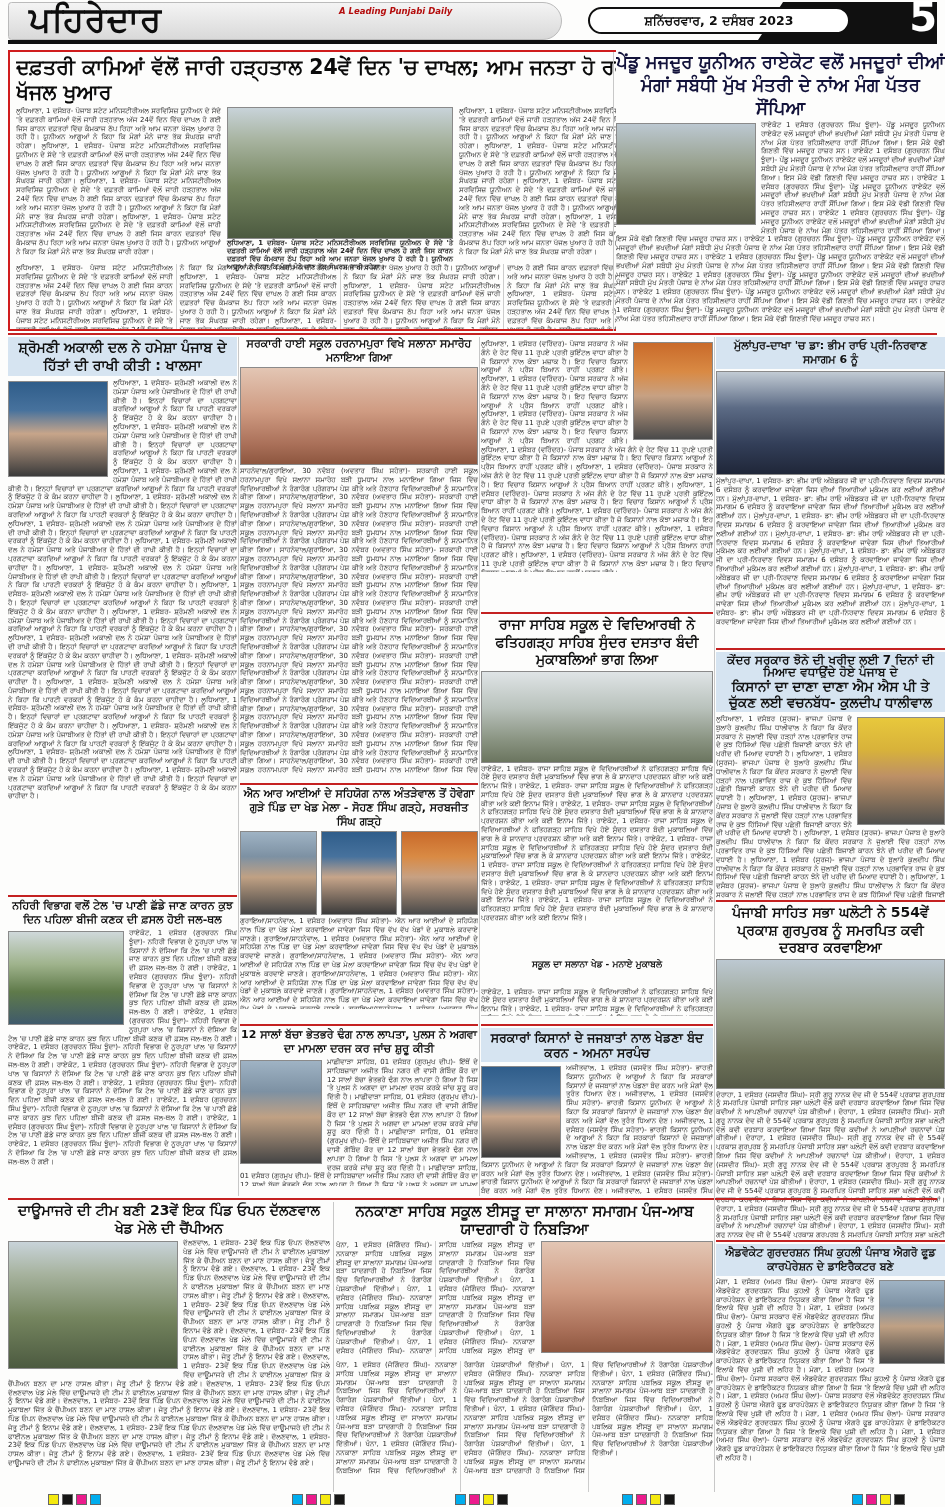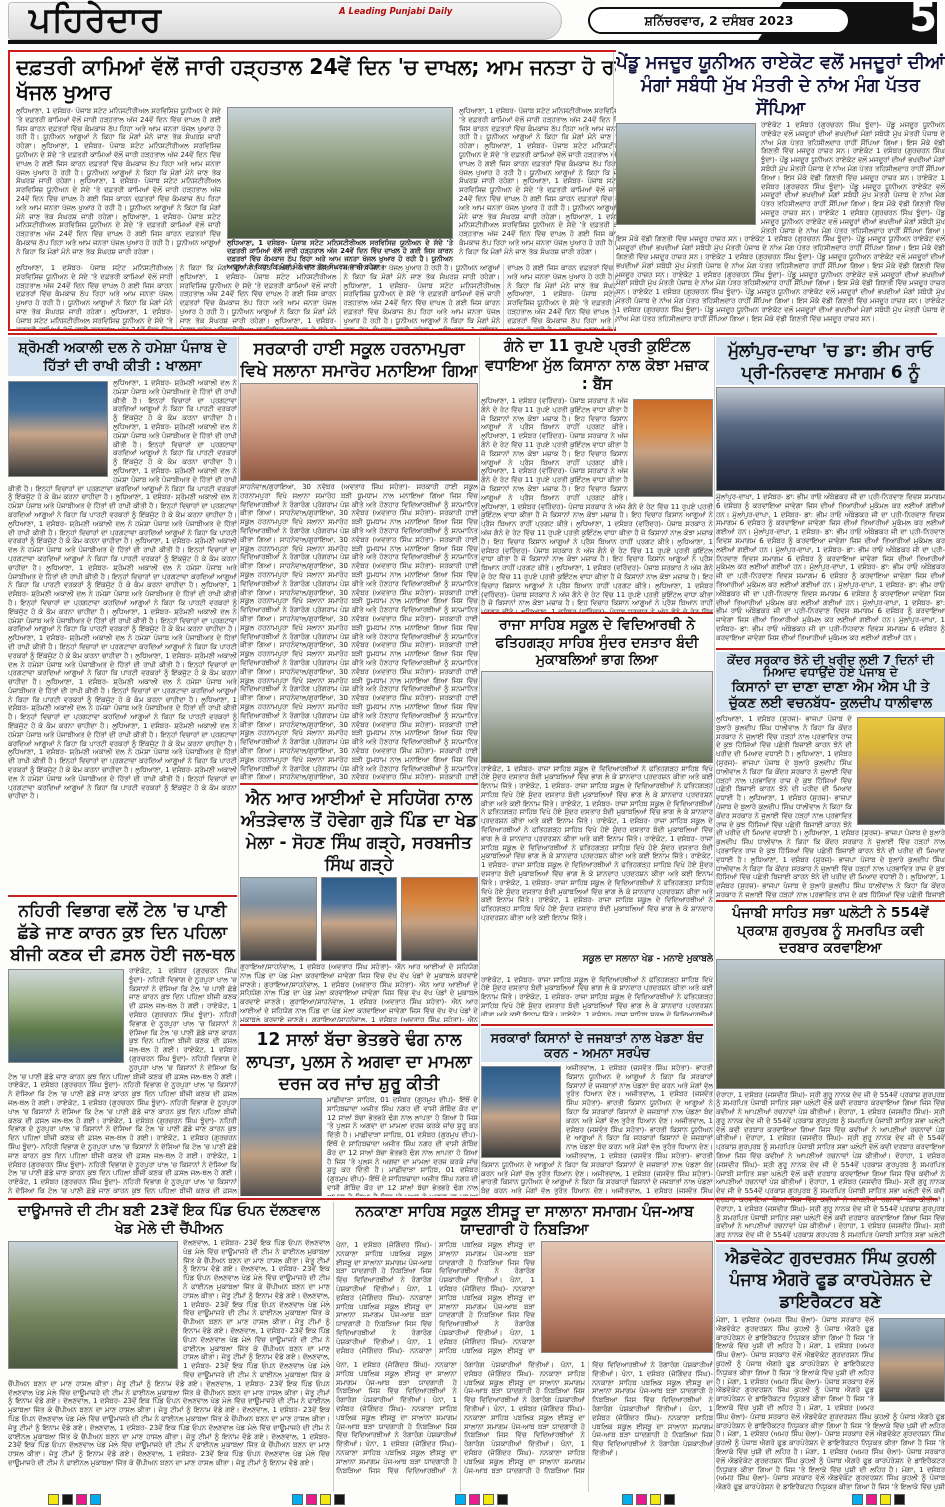--- a/index.html
+++ b/index.html
@@ -22,27 +22,27 @@
   
   .redrule{background:#c42121;height:2px;}
   .vrule{background:#c8c8c8;width:1px;}
   
   .art{position:absolute;box-sizing:border-box;overflow:hidden;background:#fdfdfc;}
   .rt{border-top:2px solid #c42121;padding-top:2px;}
   .hl{font-weight:bold;color:#111;text-align:center;overflow:hidden;}
   .hl-lead{font-size:20.5px;line-height:25px;text-align:left;color:#0b0b0b;}
   .hl-top{font-size:18px;line-height:23px;color:#12123a;}
   .hl14{font-size:14px;line-height:17.5px;}
-  .hl13{font-size:17px;line-height:22px;}
+  .hl13{font-size:11px;line-height:14px;}
   .hlbg-blue{background:#d6e4f1;padding:2px 9px;}
   .body{font-size:7px;line-height:8.8px;text-align:justify;color:#1c1c1c;overflow:hidden;}
   .cols4{column-count:4;column-gap:7px;column-rule:1px solid #ccc;}
   .cols3{column-count:3;column-gap:7px;column-rule:1px solid #ccc;}
   .cols2{column-count:2;column-gap:7px;column-rule:1px solid #ccc;}
-  .subhead{font-size:9px;font-weight:bold;text-align:right;margin:12px 0;color:#111;}
+  .subhead{font-size:9px;font-weight:bold;text-align:center;margin:18px 0;color:#111;}
   
   .ph{border:1px solid #8a8a8a;box-sizing:border-box;}
   .ph-crowd{background:linear-gradient(#c8d3d9 0%,#a7b39f 25%,#75855f 60%,#4c5a40 100%);}
   .ph-group{background:linear-gradient(#bcc8d1 0%,#98a18e 40%,#6d7259 75%,#565a47 100%);}
   .ph-event{background:linear-gradient(#e3c6b4 0%,#cf9b82 45%,#a96f58 80%,#8d563f 100%);}
   .ph-navy{background:linear-gradient(#c2cbd4 0%,#5c6b85 35%,#333f59 70%,#1f2638 100%);}
   .ph-school{background:linear-gradient(#dfe4e6 0%,#b9c2bc 40%,#8a9482 75%,#6b755f 100%);}
   .ph-field{background:linear-gradient(#cfd8da 0%,#9fb38c 35%,#5f7a4a 65%,#3f5a6b 100%);}
   .ph-port-blue{background:linear-gradient(#2f5d8a 0%,#47729d 30%,#c7a58a 55%,#3b3b3b 100%);}
   .ph-port-orange{background:linear-gradient(#c96a2a 0%,#d98a44 30%,#c7a183 55%,#4a4a4a 100%);}
@@ -102,21 +102,20 @@
     </div>
   </div>
 
   <div class="art" style="left:240px;top:337px;width:238px;height:444px;">
     <div class="hl hl13">ਸਰਕਾਰੀ ਹਾਈ ਸਕੂਲ ਹਰਨਾਮਪੁਰਾ ਵਿਖੇ ਸਲਾਨਾ ਸਮਾਰੋਹ ਮਨਾਇਆ ਗਿਆ</div>
     <div class="ph ph-event" style="width:238px;height:98px;margin:2px 0;"></div>
     <div class="body" style="height:306px;">ਸਾਹਨੇਵਾਲ/ਗੁਰਾਇਆ, 30 ਨਵੰਬਰ (ਅਵਤਾਰ ਸਿੰਘ ਸਹੋਤਾ)- ਸਰਕਾਰੀ ਹਾਈ ਸਕੂਲ ਹਰਨਾਮਪੁਰਾ ਵਿਖੇ ਸਲਾਨਾ ਸਮਾਰੋਹ ਬੜੀ ਧੂਮਧਾਮ ਨਾਲ ਮਨਾਇਆ ਗਿਆ ਜਿਸ ਵਿੱਚ ਵਿਦਿਆਰਥੀਆਂ ਨੇ ਰੰਗਾਰੰਗ ਪ੍ਰੋਗਰਾਮ ਪੇਸ਼ ਕੀਤੇ ਅਤੇ ਹੋਣਹਾਰ ਵਿਦਿਆਰਥੀਆਂ ਨੂੰ ਸਨਮਾਨਿਤ ਕੀਤਾ ਗਿਆ। ਸਾਹਨੇਵਾਲ/ਗੁਰਾਇਆ, 30 ਨਵੰਬਰ (ਅਵਤਾਰ ਸਿੰਘ ਸਹੋਤਾ)- ਸਰਕਾਰੀ ਹਾਈ ਸਕੂਲ ਹਰਨਾਮਪੁਰਾ ਵਿਖੇ ਸਲਾਨਾ ਸਮਾਰੋਹ ਬੜੀ ਧੂਮਧਾਮ ਨਾਲ ਮਨਾਇਆ ਗਿਆ ਜਿਸ ਵਿੱਚ ਵਿਦਿਆਰਥੀਆਂ ਨੇ ਰੰਗਾਰੰਗ ਪ੍ਰੋਗਰਾਮ ਪੇਸ਼ ਕੀਤੇ ਅਤੇ ਹੋਣਹਾਰ ਵਿਦਿਆਰਥੀਆਂ ਨੂੰ ਸਨਮਾਨਿਤ ਕੀਤਾ ਗਿਆ। ਸਾਹਨੇਵਾਲ/ਗੁਰਾਇਆ, 30 ਨਵੰਬਰ (ਅਵਤਾਰ ਸਿੰਘ ਸਹੋਤਾ)- ਸਰਕਾਰੀ ਹਾਈ ਸਕੂਲ ਹਰਨਾਮਪੁਰਾ ਵਿਖੇ ਸਲਾਨਾ ਸਮਾਰੋਹ ਬੜੀ ਧੂਮਧਾਮ ਨਾਲ ਮਨਾਇਆ ਗਿਆ ਜਿਸ ਵਿੱਚ ਵਿਦਿਆਰਥੀਆਂ ਨੇ ਰੰਗਾਰੰਗ ਪ੍ਰੋਗਰਾਮ ਪੇਸ਼ ਕੀਤੇ ਅਤੇ ਹੋਣਹਾਰ ਵਿਦਿਆਰਥੀਆਂ ਨੂੰ ਸਨਮਾਨਿਤ ਕੀਤਾ ਗਿਆ। ਸਾਹਨੇਵਾਲ/ਗੁਰਾਇਆ, 30 ਨਵੰਬਰ (ਅਵਤਾਰ ਸਿੰਘ ਸਹੋਤਾ)- ਸਰਕਾਰੀ ਹਾਈ ਸਕੂਲ ਹਰਨਾਮਪੁਰਾ ਵਿਖੇ ਸਲਾਨਾ ਸਮਾਰੋਹ ਬੜੀ ਧੂਮਧਾਮ ਨਾਲ ਮਨਾਇਆ ਗਿਆ ਜਿਸ ਵਿੱਚ ਵਿਦਿਆਰਥੀਆਂ ਨੇ ਰੰਗਾਰੰਗ ਪ੍ਰੋਗਰਾਮ ਪੇਸ਼ ਕੀਤੇ ਅਤੇ ਹੋਣਹਾਰ ਵਿਦਿਆਰਥੀਆਂ ਨੂੰ ਸਨਮਾਨਿਤ ਕੀਤਾ ਗਿਆ। ਸਾਹਨੇਵਾਲ/ਗੁਰਾਇਆ, 30 ਨਵੰਬਰ (ਅਵਤਾਰ ਸਿੰਘ ਸਹੋਤਾ)- ਸਰਕਾਰੀ ਹਾਈ ਸਕੂਲ ਹਰਨਾਮਪੁਰਾ ਵਿਖੇ ਸਲਾਨਾ ਸਮਾਰੋਹ ਬੜੀ ਧੂਮਧਾਮ ਨਾਲ ਮਨਾਇਆ ਗਿਆ ਜਿਸ ਵਿੱਚ ਵਿਦਿਆਰਥੀਆਂ ਨੇ ਰੰਗਾਰੰਗ ਪ੍ਰੋਗਰਾਮ ਪੇਸ਼ ਕੀਤੇ ਅਤੇ ਹੋਣਹਾਰ ਵਿਦਿਆਰਥੀਆਂ ਨੂੰ ਸਨਮਾਨਿਤ ਕੀਤਾ ਗਿਆ। ਸਾਹਨੇਵਾਲ/ਗੁਰਾਇਆ, 30 ਨਵੰਬਰ (ਅਵਤਾਰ ਸਿੰਘ ਸਹੋਤਾ)- ਸਰਕਾਰੀ ਹਾਈ ਸਕੂਲ ਹਰਨਾਮਪੁਰਾ ਵਿਖੇ ਸਲਾਨਾ ਸਮਾਰੋਹ ਬੜੀ ਧੂਮਧਾਮ ਨਾਲ ਮਨਾਇਆ ਗਿਆ ਜਿਸ ਵਿੱਚ ਵਿਦਿਆਰਥੀਆਂ ਨੇ ਰੰਗਾਰੰਗ ਪ੍ਰੋਗਰਾਮ ਪੇਸ਼ ਕੀਤੇ ਅਤੇ ਹੋਣਹਾਰ ਵਿਦਿਆਰਥੀਆਂ ਨੂੰ ਸਨਮਾਨਿਤ ਕੀਤਾ ਗਿਆ। ਸਾਹਨੇਵਾਲ/ਗੁਰਾਇਆ, 30 ਨਵੰਬਰ (ਅਵਤਾਰ ਸਿੰਘ ਸਹੋਤਾ)- ਸਰਕਾਰੀ ਹਾਈ ਸਕੂਲ ਹਰਨਾਮਪੁਰਾ ਵਿਖੇ ਸਲਾਨਾ ਸਮਾਰੋਹ ਬੜੀ ਧੂਮਧਾਮ ਨਾਲ ਮਨਾਇਆ ਗਿਆ ਜਿਸ ਵਿੱਚ ਵਿਦਿਆਰਥੀਆਂ ਨੇ ਰੰਗਾਰੰਗ ਪ੍ਰੋਗਰਾਮ ਪੇਸ਼ ਕੀਤੇ ਅਤੇ ਹੋਣਹਾਰ ਵਿਦਿਆਰਥੀਆਂ ਨੂੰ ਸਨਮਾਨਿਤ ਕੀਤਾ ਗਿਆ। ਸਾਹਨੇਵਾਲ/ਗੁਰਾਇਆ, 30 ਨਵੰਬਰ (ਅਵਤਾਰ ਸਿੰਘ ਸਹੋਤਾ)- ਸਰਕਾਰੀ ਹਾਈ ਸਕੂਲ ਹਰਨਾਮਪੁਰਾ ਵਿਖੇ ਸਲਾਨਾ ਸਮਾਰੋਹ ਬੜੀ ਧੂਮਧਾਮ ਨਾਲ ਮਨਾਇਆ ਗਿਆ ਜਿਸ ਵਿੱਚ ਵਿਦਿਆਰਥੀਆਂ ਨੇ ਰੰਗਾਰੰਗ ਪ੍ਰੋਗਰਾਮ ਪੇਸ਼ ਕੀਤੇ ਅਤੇ ਹੋਣਹਾਰ ਵਿਦਿਆਰਥੀਆਂ ਨੂੰ ਸਨਮਾਨਿਤ ਕੀਤਾ ਗਿਆ। ਸਾਹਨੇਵਾਲ/ਗੁਰਾਇਆ, 30 ਨਵੰਬਰ (ਅਵਤਾਰ ਸਿੰਘ ਸਹੋਤਾ)- ਸਰਕਾਰੀ ਹਾਈ ਸਕੂਲ ਹਰਨਾਮਪੁਰਾ ਵਿਖੇ ਸਲਾਨਾ ਸਮਾਰੋਹ ਬੜੀ ਧੂਮਧਾਮ ਨਾਲ ਮਨਾਇਆ ਗਿਆ ਜਿਸ ਵਿੱਚ ਵਿਦਿਆਰਥੀਆਂ ਨੇ ਰੰਗਾਰੰਗ ਪ੍ਰੋਗਰਾਮ ਪੇਸ਼ ਕੀਤੇ ਅਤੇ ਹੋਣਹਾਰ ਵਿਦਿਆਰਥੀਆਂ ਨੂੰ ਸਨਮਾਨਿਤ ਕੀਤਾ ਗਿਆ। ਸਾਹਨੇਵਾਲ/ਗੁਰਾਇਆ, 30 ਨਵੰਬਰ (ਅਵਤਾਰ ਸਿੰਘ ਸਹੋਤਾ)- ਸਰਕਾਰੀ ਹਾਈ ਸਕੂਲ ਹਰਨਾਮਪੁਰਾ ਵਿਖੇ ਸਲਾਨਾ ਸਮਾਰੋਹ ਬੜੀ ਧੂਮਧਾਮ ਨਾਲ ਮਨਾਇਆ ਗਿਆ ਜਿਸ ਵਿੱਚ ਵਿਦਿਆਰਥੀਆਂ ਨੇ ਰੰਗਾਰੰਗ ਪ੍ਰੋਗਰਾਮ ਪੇਸ਼ ਕੀਤੇ ਅਤੇ ਹੋਣਹਾਰ ਵਿਦਿਆਰਥੀਆਂ ਨੂੰ ਸਨਮਾਨਿਤ ਕੀਤਾ ਗਿਆ। ਸਾਹਨੇਵਾਲ/ਗੁਰਾਇਆ, 30 ਨਵੰਬਰ (ਅਵਤਾਰ ਸਿੰਘ ਸਹੋਤਾ)- ਸਰਕਾਰੀ ਹਾਈ ਸਕੂਲ ਹਰਨਾਮਪੁਰਾ ਵਿਖੇ ਸਲਾਨਾ ਸਮਾਰੋਹ ਬੜੀ ਧੂਮਧਾਮ ਨਾਲ ਮਨਾਇਆ ਗਿਆ ਜਿਸ ਵਿੱਚ ਵਿਦਿਆਰਥੀਆਂ ਨੇ ਰੰਗਾਰੰਗ ਪ੍ਰੋਗਰਾਮ ਪੇਸ਼ ਕੀਤੇ ਅਤੇ ਹੋਣਹਾਰ ਵਿਦਿਆਰਥੀਆਂ ਨੂੰ ਸਨਮਾਨਿਤ ਕੀਤਾ ਗਿਆ। ਸਾਹਨੇਵਾਲ/ਗੁਰਾਇਆ, 30 ਨਵੰਬਰ (ਅਵਤਾਰ ਸਿੰਘ ਸਹੋਤਾ)- ਸਰਕਾਰੀ ਹਾਈ ਸਕੂਲ ਹਰਨਾਮਪੁਰਾ ਵਿਖੇ ਸਲਾਨਾ ਸਮਾਰੋਹ ਬੜੀ ਧੂਮਧਾਮ ਨਾਲ ਮਨਾਇਆ ਗਿਆ ਜਿਸ ਵਿੱਚ ਵਿਦਿਆਰਥੀਆਂ ਨੇ ਰੰਗਾਰੰਗ ਪ੍ਰੋਗਰਾਮ ਪੇਸ਼ ਕੀਤੇ ਅਤੇ ਹੋਣਹਾਰ ਵਿਦਿਆਰਥੀਆਂ ਨੂੰ ਸਨਮਾਨਿਤ ਕੀਤਾ ਗਿਆ। ਸਾਹਨੇਵਾਲ/ਗੁਰਾਇਆ, 30 ਨਵੰਬਰ (ਅਵਤਾਰ ਸਿੰਘ ਸਹੋਤਾ)- ਸਰਕਾਰੀ ਹਾਈ ਸਕੂਲ ਹਰਨਾਮਪੁਰਾ ਵਿਖੇ ਸਲਾਨਾ ਸਮਾਰੋਹ ਬੜੀ ਧੂਮਧਾਮ ਨਾਲ ਮਨਾਇਆ ਗਿਆ ਜਿਸ ਵਿੱਚ ਵਿਦਿਆਰਥੀਆਂ ਨੇ ਰੰਗਾਰੰਗ ਪ੍ਰੋਗਰਾਮ ਪੇਸ਼ ਕੀਤੇ ਅਤੇ ਹੋਣਹਾਰ ਵਿਦਿਆਰਥੀਆਂ ਨੂੰ ਸਨਮਾਨਿਤ ਕੀਤਾ ਗਿਆ।</div>
   </div>
 
   <div class="art" style="left:481px;top:337px;width:232px;height:279px;">
-    <div class="hl" style="font-size:15px;line-height:19px;">ਗੰਨੇ ਦਾ 11 ਰੁਪਏ ਪ੍ਰਤੀ ਕੁਇੰਟਲ ਵਧਾਇਆ ਮੁੱਲ ਕਿਸਾਨਾ ਨਾਲ ਕੋਝਾ ਮਜ਼ਾਕ : ਬੈਂਸ</div>
     <div class="body" style="height:232px;margin-top:3px;">
       <span class="ph ph-port-orange fr" style="display:block;width:80px;height:98px;"></span>
       <span>ਲੁਧਿਆਣਾ, 1 ਦਸੰਬਰ (ਵਰਿੰਦਰ)- ਪੰਜਾਬ ਸਰਕਾਰ ਨੇ ਅੱਜ ਗੰਨੇ ਦੇ ਰੇਟ ਵਿੱਚ 11 ਰੁਪਏ ਪ੍ਰਤੀ ਕੁਇੰਟਲ ਵਾਧਾ ਕੀਤਾ ਹੈ ਜੋ ਕਿਸਾਨਾਂ ਨਾਲ ਕੋਝਾ ਮਜ਼ਾਕ ਹੈ। ਇਹ ਵਿਚਾਰ ਕਿਸਾਨ ਆਗੂਆਂ ਨੇ ਪ੍ਰੈਸ ਬਿਆਨ ਰਾਹੀਂ ਪ੍ਰਗਟ ਕੀਤੇ। ਲੁਧਿਆਣਾ, 1 ਦਸੰਬਰ (ਵਰਿੰਦਰ)- ਪੰਜਾਬ ਸਰਕਾਰ ਨੇ ਅੱਜ ਗੰਨੇ ਦੇ ਰੇਟ ਵਿੱਚ 11 ਰੁਪਏ ਪ੍ਰਤੀ ਕੁਇੰਟਲ ਵਾਧਾ ਕੀਤਾ ਹੈ ਜੋ ਕਿਸਾਨਾਂ ਨਾਲ ਕੋਝਾ ਮਜ਼ਾਕ ਹੈ। ਇਹ ਵਿਚਾਰ ਕਿਸਾਨ ਆਗੂਆਂ ਨੇ ਪ੍ਰੈਸ ਬਿਆਨ ਰਾਹੀਂ ਪ੍ਰਗਟ ਕੀਤੇ। ਲੁਧਿਆਣਾ, 1 ਦਸੰਬਰ (ਵਰਿੰਦਰ)- ਪੰਜਾਬ ਸਰਕਾਰ ਨੇ ਅੱਜ ਗੰਨੇ ਦੇ ਰੇਟ ਵਿੱਚ 11 ਰੁਪਏ ਪ੍ਰਤੀ ਕੁਇੰਟਲ ਵਾਧਾ ਕੀਤਾ ਹੈ ਜੋ ਕਿਸਾਨਾਂ ਨਾਲ ਕੋਝਾ ਮਜ਼ਾਕ ਹੈ। ਇਹ ਵਿਚਾਰ ਕਿਸਾਨ ਆਗੂਆਂ ਨੇ ਪ੍ਰੈਸ ਬਿਆਨ ਰਾਹੀਂ ਪ੍ਰਗਟ ਕੀਤੇ। ਲੁਧਿਆਣਾ, 1 ਦਸੰਬਰ (ਵਰਿੰਦਰ)- ਪੰਜਾਬ ਸਰਕਾਰ ਨੇ ਅੱਜ ਗੰਨੇ ਦੇ ਰੇਟ ਵਿੱਚ 11 ਰੁਪਏ ਪ੍ਰਤੀ ਕੁਇੰਟਲ ਵਾਧਾ ਕੀਤਾ ਹੈ ਜੋ ਕਿਸਾਨਾਂ ਨਾਲ ਕੋਝਾ ਮਜ਼ਾਕ ਹੈ। ਇਹ ਵਿਚਾਰ ਕਿਸਾਨ ਆਗੂਆਂ ਨੇ ਪ੍ਰੈਸ ਬਿਆਨ ਰਾਹੀਂ ਪ੍ਰਗਟ ਕੀਤੇ। ਲੁਧਿਆਣਾ, 1 ਦਸੰਬਰ (ਵਰਿੰਦਰ)- ਪੰਜਾਬ ਸਰਕਾਰ ਨੇ ਅੱਜ ਗੰਨੇ ਦੇ ਰੇਟ ਵਿੱਚ 11 ਰੁਪਏ ਪ੍ਰਤੀ ਕੁਇੰਟਲ ਵਾਧਾ ਕੀਤਾ ਹੈ ਜੋ ਕਿਸਾਨਾਂ ਨਾਲ ਕੋਝਾ ਮਜ਼ਾਕ ਹੈ। ਇਹ ਵਿਚਾਰ ਕਿਸਾਨ ਆਗੂਆਂ ਨੇ ਪ੍ਰੈਸ ਬਿਆਨ ਰਾਹੀਂ ਪ੍ਰਗਟ ਕੀਤੇ। ਲੁਧਿਆਣਾ, 1 ਦਸੰਬਰ (ਵਰਿੰਦਰ)- ਪੰਜਾਬ ਸਰਕਾਰ ਨੇ ਅੱਜ ਗੰਨੇ ਦੇ ਰੇਟ ਵਿੱਚ 11 ਰੁਪਏ ਪ੍ਰਤੀ ਕੁਇੰਟਲ ਵਾਧਾ ਕੀਤਾ ਹੈ ਜੋ ਕਿਸਾਨਾਂ ਨਾਲ ਕੋਝਾ ਮਜ਼ਾਕ ਹੈ। ਇਹ ਵਿਚਾਰ ਕਿਸਾਨ ਆਗੂਆਂ ਨੇ ਪ੍ਰੈਸ ਬਿਆਨ ਰਾਹੀਂ ਪ੍ਰਗਟ ਕੀਤੇ। ਲੁਧਿਆਣਾ, 1 ਦਸੰਬਰ (ਵਰਿੰਦਰ)- ਪੰਜਾਬ ਸਰਕਾਰ ਨੇ ਅੱਜ ਗੰਨੇ ਦੇ ਰੇਟ ਵਿੱਚ 11 ਰੁਪਏ ਪ੍ਰਤੀ ਕੁਇੰਟਲ ਵਾਧਾ ਕੀਤਾ ਹੈ ਜੋ ਕਿਸਾਨਾਂ ਨਾਲ ਕੋਝਾ ਮਜ਼ਾਕ ਹੈ। ਇਹ ਵਿਚਾਰ ਕਿਸਾਨ ਆਗੂਆਂ ਨੇ ਪ੍ਰੈਸ ਬਿਆਨ ਰਾਹੀਂ ਪ੍ਰਗਟ ਕੀਤੇ। ਲੁਧਿਆਣਾ, 1 ਦਸੰਬਰ (ਵਰਿੰਦਰ)- ਪੰਜਾਬ ਸਰਕਾਰ ਨੇ ਅੱਜ ਗੰਨੇ ਦੇ ਰੇਟ ਵਿੱਚ 11 ਰੁਪਏ ਪ੍ਰਤੀ ਕੁਇੰਟਲ ਵਾਧਾ ਕੀਤਾ ਹੈ ਜੋ ਕਿਸਾਨਾਂ ਨਾਲ ਕੋਝਾ ਮਜ਼ਾਕ ਹੈ। ਇਹ ਵਿਚਾਰ ਕਿਸਾਨ ਆਗੂਆਂ ਨੇ ਪ੍ਰੈਸ ਬਿਆਨ ਰਾਹੀਂ ਪ੍ਰਗਟ ਕੀਤੇ। ਲੁਧਿਆਣਾ, 1 ਦਸੰਬਰ (ਵਰਿੰਦਰ)- ਪੰਜਾਬ ਸਰਕਾਰ ਨੇ ਅੱਜ ਗੰਨੇ ਦੇ ਰੇਟ ਵਿੱਚ 11 ਰੁਪਏ ਪ੍ਰਤੀ ਕੁਇੰਟਲ ਵਾਧਾ ਕੀਤਾ ਹੈ ਜੋ ਕਿਸਾਨਾਂ ਨਾਲ ਕੋਝਾ ਮਜ਼ਾਕ ਹੈ। ਇਹ ਵਿਚਾਰ ਕਿਸਾਨ ਆਗੂਆਂ ਨੇ ਪ੍ਰੈਸ ਬਿਆਨ ਰਾਹੀਂ ਪ੍ਰਗਟ ਕੀਤੇ।</span>
     </div>
   </div>
 
   <div class="art" style="left:716px;top:337px;width:229px;height:309px;">
     <div class="hl hl13 hlbg-blue">ਮੁੱਲਾਂਪੁਰ-ਦਾਖਾ 'ਚ ਡਾ: ਭੀਮ ਰਾਓ ਪ੍ਰੀ-ਨਿਰਵਾਣ ਸਮਾਗਮ 6 ਨੂੰ</div>
     <div class="ph ph-navy" style="width:229px;height:104px;margin:2px 0;"></div>
     <div class="body" style="height:172px;">ਮੁੱਲਾਂਪੁਰ-ਦਾਖਾ, 1 ਦਸੰਬਰ- ਡਾ: ਭੀਮ ਰਾਓ ਅੰਬੇਡਕਰ ਜੀ ਦਾ ਪ੍ਰੀ-ਨਿਰਵਾਣ ਦਿਵਸ ਸਮਾਗਮ 6 ਦਸੰਬਰ ਨੂੰ ਕਰਵਾਇਆ ਜਾਵੇਗਾ ਜਿਸ ਦੀਆਂ ਤਿਆਰੀਆਂ ਮੁਕੰਮਲ ਕਰ ਲਈਆਂ ਗਈਆਂ ਹਨ। ਮੁੱਲਾਂਪੁਰ-ਦਾਖਾ, 1 ਦਸੰਬਰ- ਡਾ: ਭੀਮ ਰਾਓ ਅੰਬੇਡਕਰ ਜੀ ਦਾ ਪ੍ਰੀ-ਨਿਰਵਾਣ ਦਿਵਸ ਸਮਾਗਮ 6 ਦਸੰਬਰ ਨੂੰ ਕਰਵਾਇਆ ਜਾਵੇਗਾ ਜਿਸ ਦੀਆਂ ਤਿਆਰੀਆਂ ਮੁਕੰਮਲ ਕਰ ਲਈਆਂ ਗਈਆਂ ਹਨ। ਮੁੱਲਾਂਪੁਰ-ਦਾਖਾ, 1 ਦਸੰਬਰ- ਡਾ: ਭੀਮ ਰਾਓ ਅੰਬੇਡਕਰ ਜੀ ਦਾ ਪ੍ਰੀ-ਨਿਰਵਾਣ ਦਿਵਸ ਸਮਾਗਮ 6 ਦਸੰਬਰ ਨੂੰ ਕਰਵਾਇਆ ਜਾਵੇਗਾ ਜਿਸ ਦੀਆਂ ਤਿਆਰੀਆਂ ਮੁਕੰਮਲ ਕਰ ਲਈਆਂ ਗਈਆਂ ਹਨ। ਮੁੱਲਾਂਪੁਰ-ਦਾਖਾ, 1 ਦਸੰਬਰ- ਡਾ: ਭੀਮ ਰਾਓ ਅੰਬੇਡਕਰ ਜੀ ਦਾ ਪ੍ਰੀ-ਨਿਰਵਾਣ ਦਿਵਸ ਸਮਾਗਮ 6 ਦਸੰਬਰ ਨੂੰ ਕਰਵਾਇਆ ਜਾਵੇਗਾ ਜਿਸ ਦੀਆਂ ਤਿਆਰੀਆਂ ਮੁਕੰਮਲ ਕਰ ਲਈਆਂ ਗਈਆਂ ਹਨ। ਮੁੱਲਾਂਪੁਰ-ਦਾਖਾ, 1 ਦਸੰਬਰ- ਡਾ: ਭੀਮ ਰਾਓ ਅੰਬੇਡਕਰ ਜੀ ਦਾ ਪ੍ਰੀ-ਨਿਰਵਾਣ ਦਿਵਸ ਸਮਾਗਮ 6 ਦਸੰਬਰ ਨੂੰ ਕਰਵਾਇਆ ਜਾਵੇਗਾ ਜਿਸ ਦੀਆਂ ਤਿਆਰੀਆਂ ਮੁਕੰਮਲ ਕਰ ਲਈਆਂ ਗਈਆਂ ਹਨ। ਮੁੱਲਾਂਪੁਰ-ਦਾਖਾ, 1 ਦਸੰਬਰ- ਡਾ: ਭੀਮ ਰਾਓ ਅੰਬੇਡਕਰ ਜੀ ਦਾ ਪ੍ਰੀ-ਨਿਰਵਾਣ ਦਿਵਸ ਸਮਾਗਮ 6 ਦਸੰਬਰ ਨੂੰ ਕਰਵਾਇਆ ਜਾਵੇਗਾ ਜਿਸ ਦੀਆਂ ਤਿਆਰੀਆਂ ਮੁਕੰਮਲ ਕਰ ਲਈਆਂ ਗਈਆਂ ਹਨ। ਮੁੱਲਾਂਪੁਰ-ਦਾਖਾ, 1 ਦਸੰਬਰ- ਡਾ: ਭੀਮ ਰਾਓ ਅੰਬੇਡਕਰ ਜੀ ਦਾ ਪ੍ਰੀ-ਨਿਰਵਾਣ ਦਿਵਸ ਸਮਾਗਮ 6 ਦਸੰਬਰ ਨੂੰ ਕਰਵਾਇਆ ਜਾਵੇਗਾ ਜਿਸ ਦੀਆਂ ਤਿਆਰੀਆਂ ਮੁਕੰਮਲ ਕਰ ਲਈਆਂ ਗਈਆਂ ਹਨ। ਮੁੱਲਾਂਪੁਰ-ਦਾਖਾ, 1 ਦਸੰਬਰ- ਡਾ: ਭੀਮ ਰਾਓ ਅੰਬੇਡਕਰ ਜੀ ਦਾ ਪ੍ਰੀ-ਨਿਰਵਾਣ ਦਿਵਸ ਸਮਾਗਮ 6 ਦਸੰਬਰ ਨੂੰ ਕਰਵਾਇਆ ਜਾਵੇਗਾ ਜਿਸ ਦੀਆਂ ਤਿਆਰੀਆਂ ਮੁਕੰਮਲ ਕਰ ਲਈਆਂ ਗਈਆਂ ਹਨ।</div>

